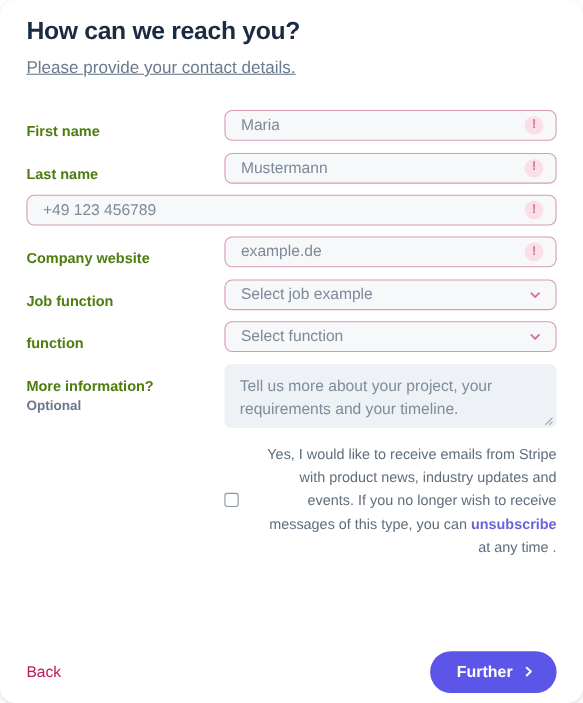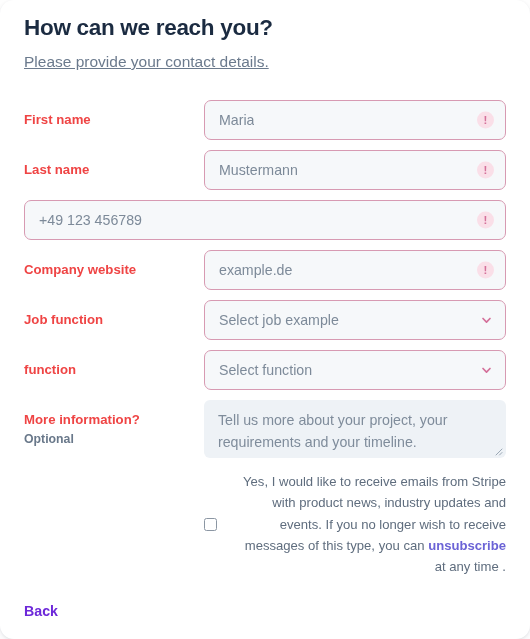--- a/index.html
+++ b/index.html
@@ -47,40 +47,40 @@
     margin-bottom: 10px;
   }
   .field-label-col {
     width: 180px;
     flex: 0 0 180px;
     padding-top: 12px;
   }
   .field-label {
     font-size: 13.2px;
     font-weight: 700;
-    color: #ef4444;
+    color: #4d7c0f;
     line-height: 1.25;
     display: block;
   }
   .field-sublabel {
     font-size: 12.3px;
     font-weight: 700;
     color: #69788a;
     line-height: 1.3;
     display: block;
     margin-top: 3px;
   }
   .field-control-col {
     flex: 1 1 auto;
     position: relative;
   }
 
   .input-box {
     position: relative;
-    height: 40px;
+    height: 28px;
     border: 1px solid #d79ab2;
     border-radius: 7px;
     background: #f6f8fa;
     display: flex;
     align-items: center;
     padding: 0 36px 0 14px;
   }
   .input-text {
     font-size: 14.2px;
     color: #7d8a99;
@@ -177,22 +177,22 @@
     right: 0;
     bottom: 0;
     height: 57px;
     padding: 0 24px;
     display: flex;
     align-items: center;
     justify-content: space-between;
   }
   .back-button {
     font-size: 14.2px;
-    color: #6d28d9;
-    font-weight: 700;
+    color: #be185d;
+    font-weight: 400;
     background: none;
     border: none;
     padding: 0;
     cursor: pointer;
     font-family: "Liberation Sans", sans-serif;
   }
   .further-button {
     display: flex;
     align-items: center;
     gap: 9px;
@@ -318,15 +318,23 @@
     </div>
   </div>
 
   <div class="consent-row">
     <div class="checkbox"></div>
     <div class="consent-text"><span>Yes, I would like to receive emails from Stripe with product news, industry updates and events. If you no longer wish to receive messages of this type, you can </span><a class="consent-link" href="#">unsubscribe</a><span> at any time .</span></div>
   </div>
 
   <div class="footer">
     <button class="back-button">Back</button>
+    <button class="further-button">
+      <span>Further</span>
+      <span class="arrow">
+        <svg width="11" height="11" viewBox="0 0 11 11" fill="none">
+          <path d="M3.8 2 L7.6 5.5 L3.8 9" stroke="#ffffff" stroke-width="1.8" stroke-linecap="round" stroke-linejoin="round"></path>
+        </svg>
+      </span>
+    </button>
   </div>
 
 </div>
 
 </body></html>

